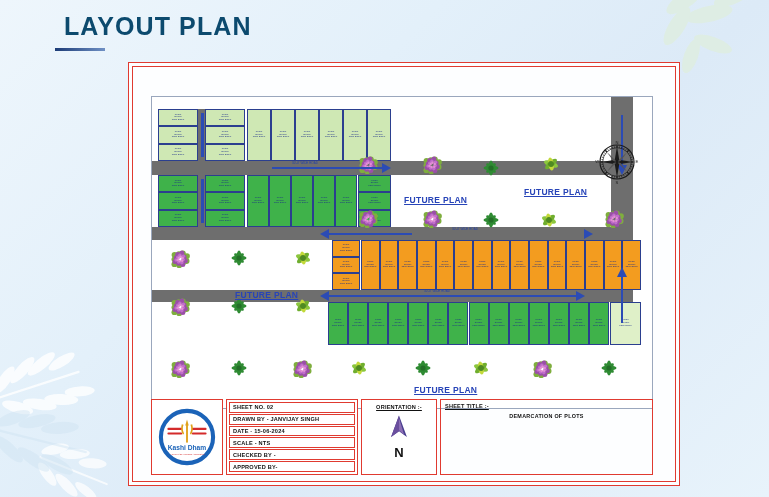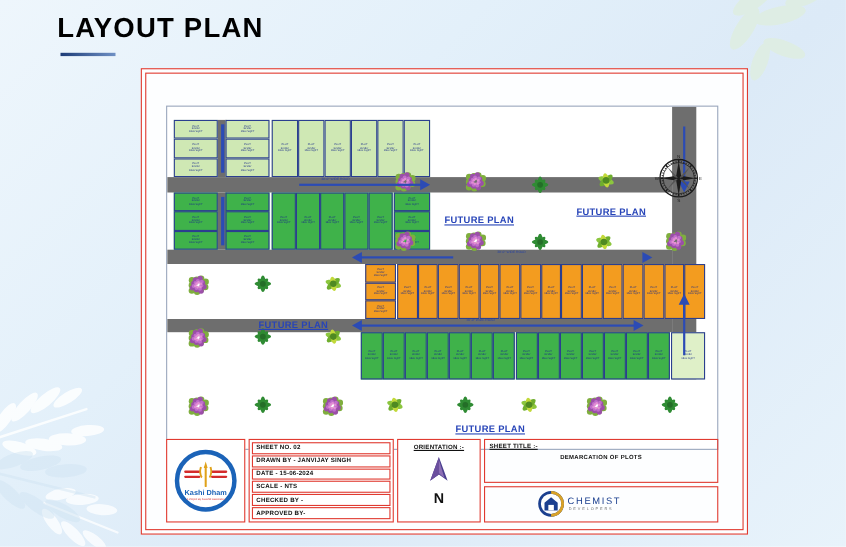--- a/index.html
+++ b/index.html
@@ -8,23 +8,23 @@
     font-family:"Liberation Sans", sans-serif;
     background:linear-gradient(135deg,#eef6fc 0%,#e3f0fa 35%,#dceaf7 60%,#e8f3fb 100%);
     position:relative;
   }
   
   .wm{position:absolute;pointer-events:none;}
   .wm svg{display:block;}
 
   
   #page-title{
-    position:absolute;left:52px;top:12px;
+    position:absolute;left:64px;top:12px;
     font-size:25px;font-weight:bold;letter-spacing:1.1px;
-    color:#000000;
+    color:#0c4a6e;
   }
   #title-rule{
     position:absolute;left:55px;top:48px;width:50px;height:3px;
     background:linear-gradient(90deg,#1d3c77,#6f90c4);
   }
 
   
   #sheet{
     position:absolute;left:128px;top:62px;width:552px;height:424px;
     background:#fdfeff;
@@ -1036,27 +1036,15 @@
       </svg>
       <div id="north-letter">N</div>
     </div>
 
 
     <div id="tb-right">
       <div id="tb-sheettitle">
         <div class="tbhead">SHEET TITLE :-</div>
         <div id="sheet-title-val">DEMARCATION OF PLOTS</div>
       </div>
-      <div id="tb-brand">
-        <svg width="120" height="26" viewBox="0 0 240 52">
-          <g transform="translate(4,2)">
-            <circle cx="24" cy="24" r="21" fill="none" stroke="#1b3f8f" stroke-width="5"></circle>
-            <path d="M24 3 a21 21 0 0 1 0 42" fill="none" stroke="#d9a227" stroke-width="5"></path>
-            <polygon points="24,12 36,22 36,36 12,36 12,22" fill="#1b3f8f"></polygon>
-            <rect x="19" y="26" width="10" height="10" fill="#ffffff"></rect>
-          </g>
-          <text x="58" y="26" font-size="17" letter-spacing="3" fill="#1b3f8f" font-family="Liberation Sans, sans-serif">CHEMIST</text>
-          <text x="60" y="38" font-size="7" letter-spacing="3.4" fill="#6f6f6f" font-family="Liberation Sans, sans-serif">DEVELOPERS</text>
-        </svg>
-      </div>
     </div>
   </div>
 </div>
 
 </body></html>

